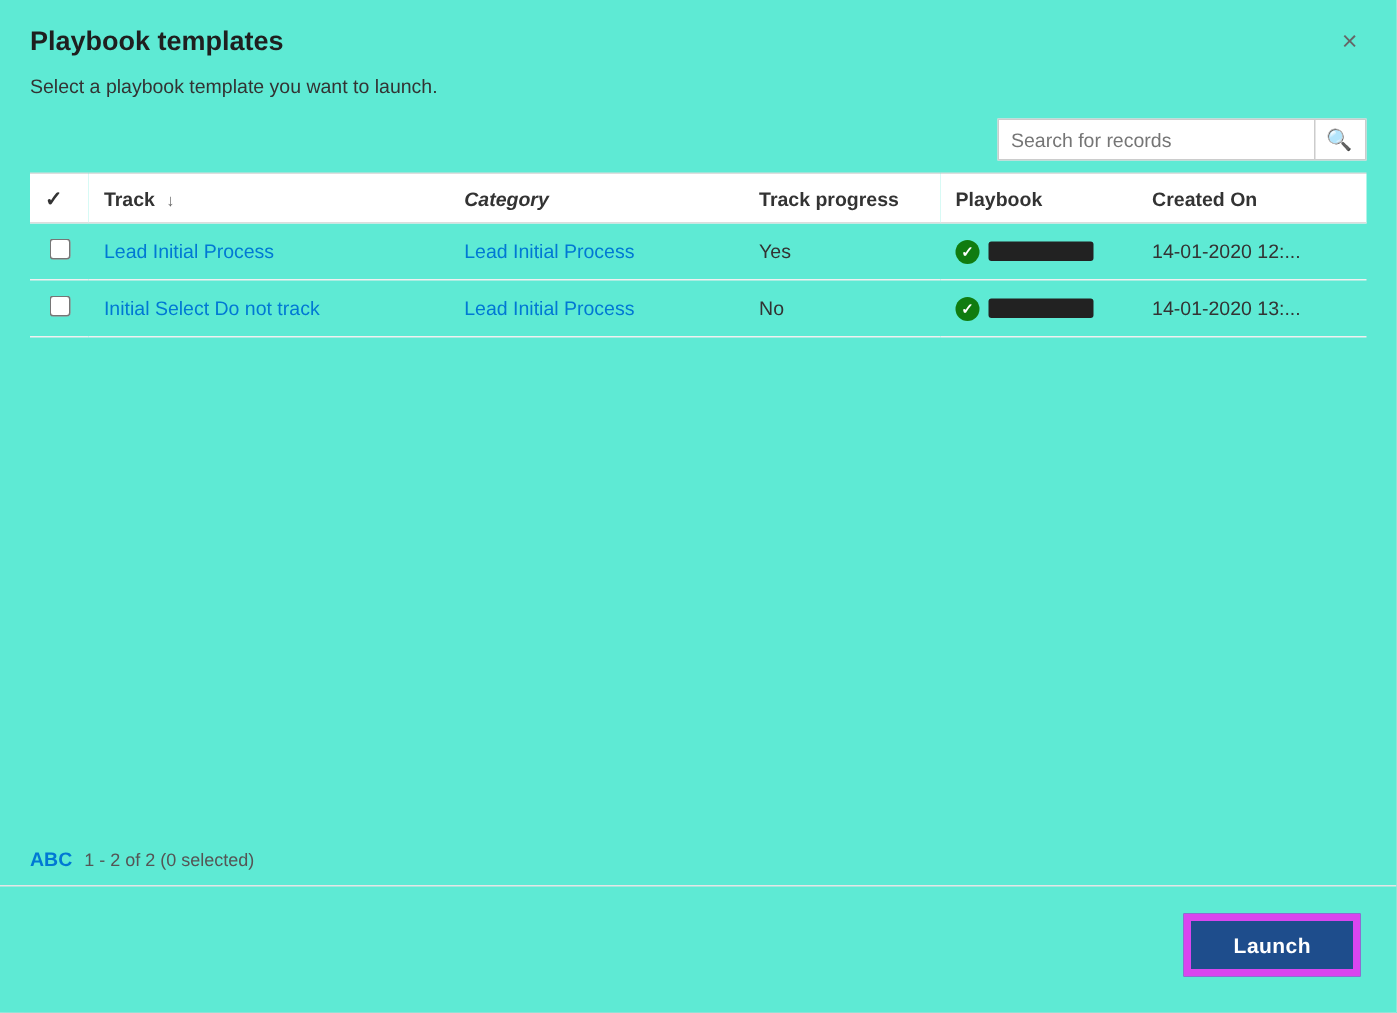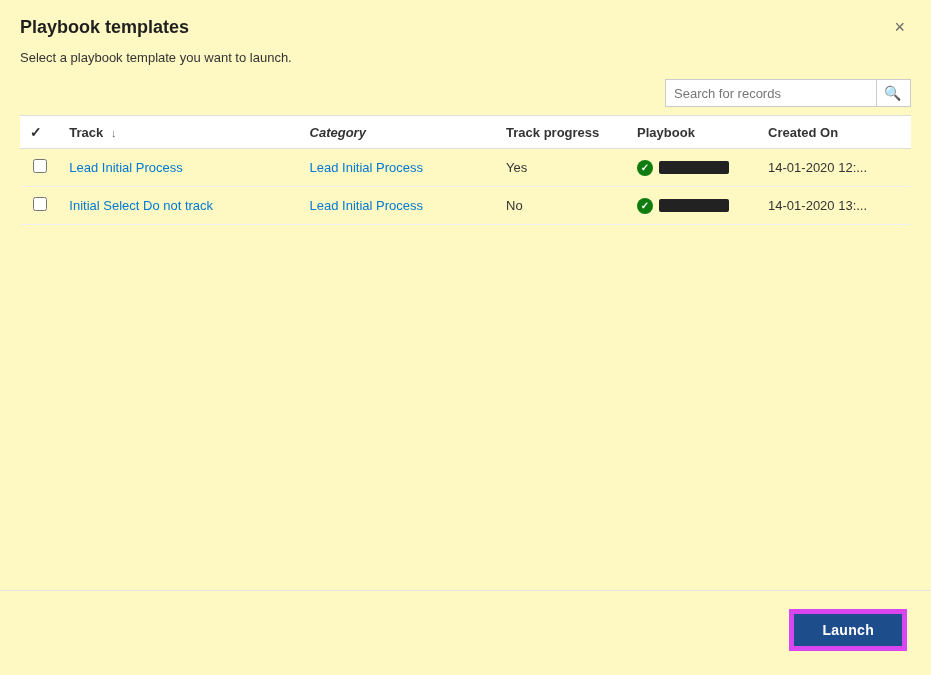--- a/index.html
+++ b/index.html
@@ -5,21 +5,21 @@
     * { box-sizing: border-box; margin: 0; padding: 0; }
     body {
       font-family: 'Segoe UI', Tahoma, Geneva, Verdana, sans-serif;
       background: #f3f3f3;
       display: flex;
       align-items: center;
       justify-content: center;
       min-height: 100vh;
     }
     .dialog {
-      background: #fef9c3;
+      background: #5eead4;
       width: 931px;
       min-height: 675px;
       position: relative;
       box-shadow: 0 2px 16px rgba(0,0,0,0.18);
       display: flex;
       flex-direction: column;
     }
     .dialog-header {
       display: flex;
       align-items: center;
@@ -261,17 +261,21 @@
                 <span class="status-icon">✓</span>
                 <span class="publisher-redacted"></span>
               </div>
             </td>
             <td>14-01-2020 13:...</td>
           </tr>
         </tbody>
     </table>
   </div>
 
+  <div class="pagination">
+    <span class="pagination-abc">ABC</span>
+    <span>1 - 2 of 2 (0 selected)</span>
+  </div>
 
   <div class="footer">
     <button class="launch-btn">Launch</button>
   </div>
 </div>
 
 </body></html>

